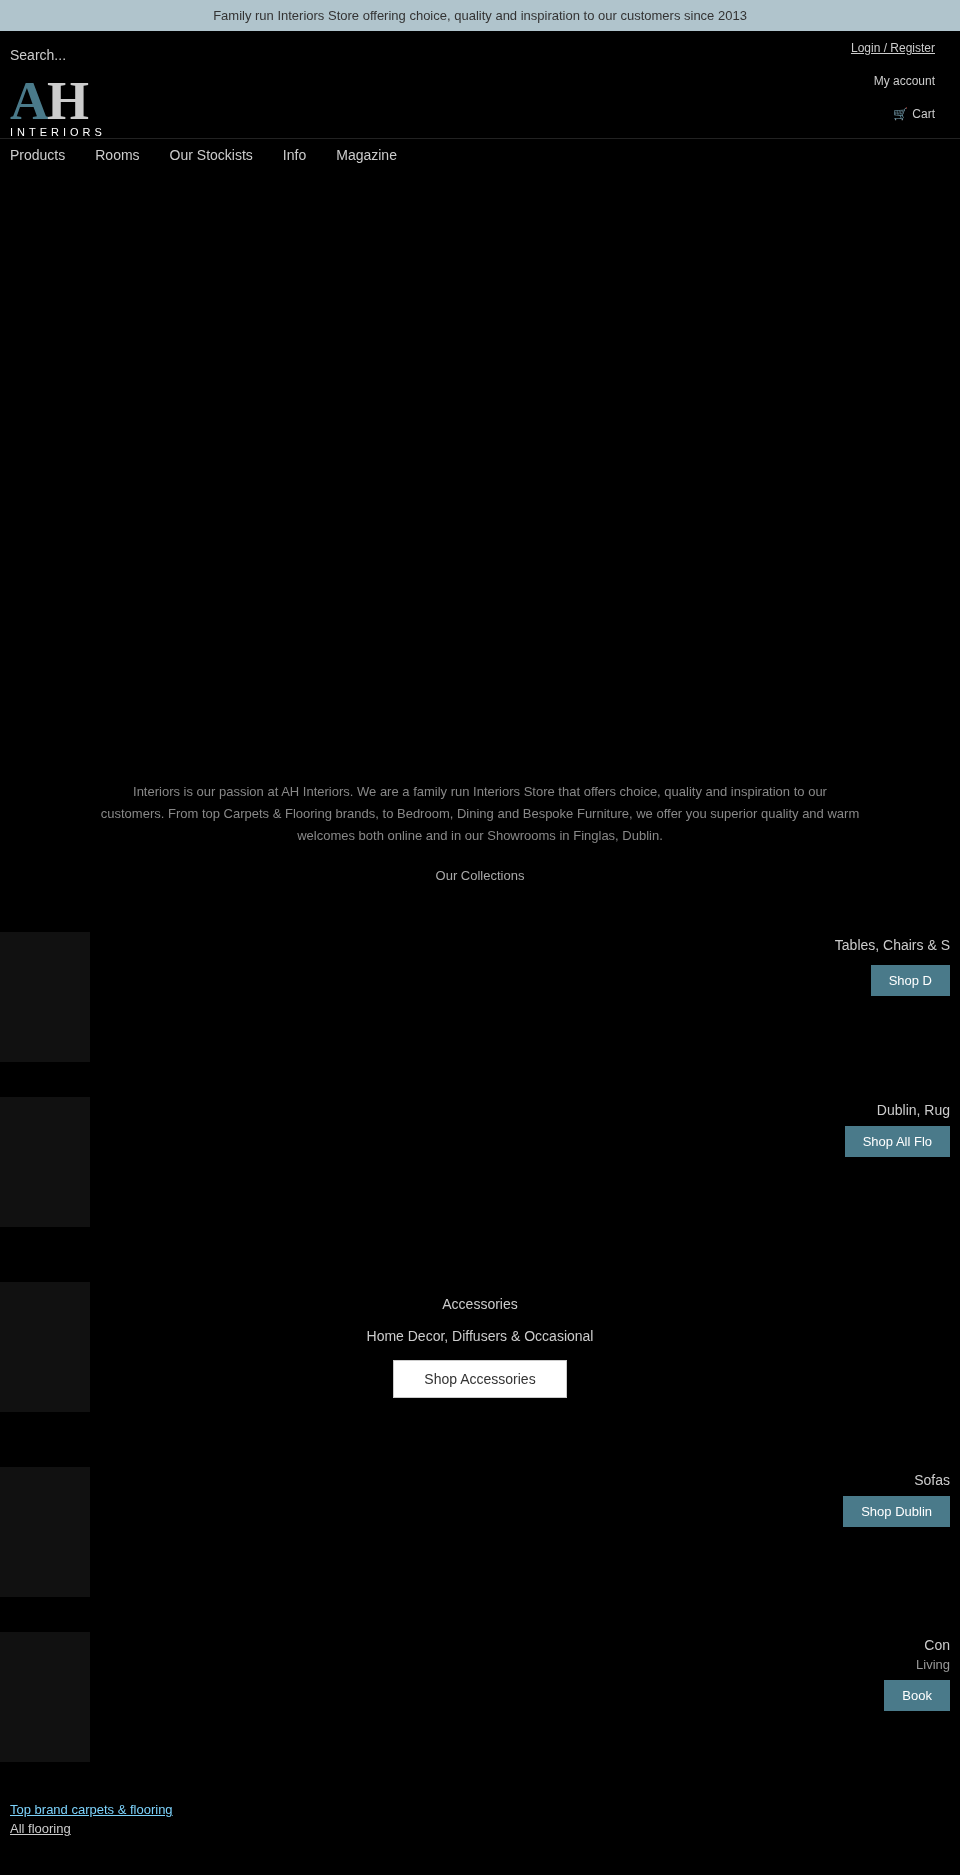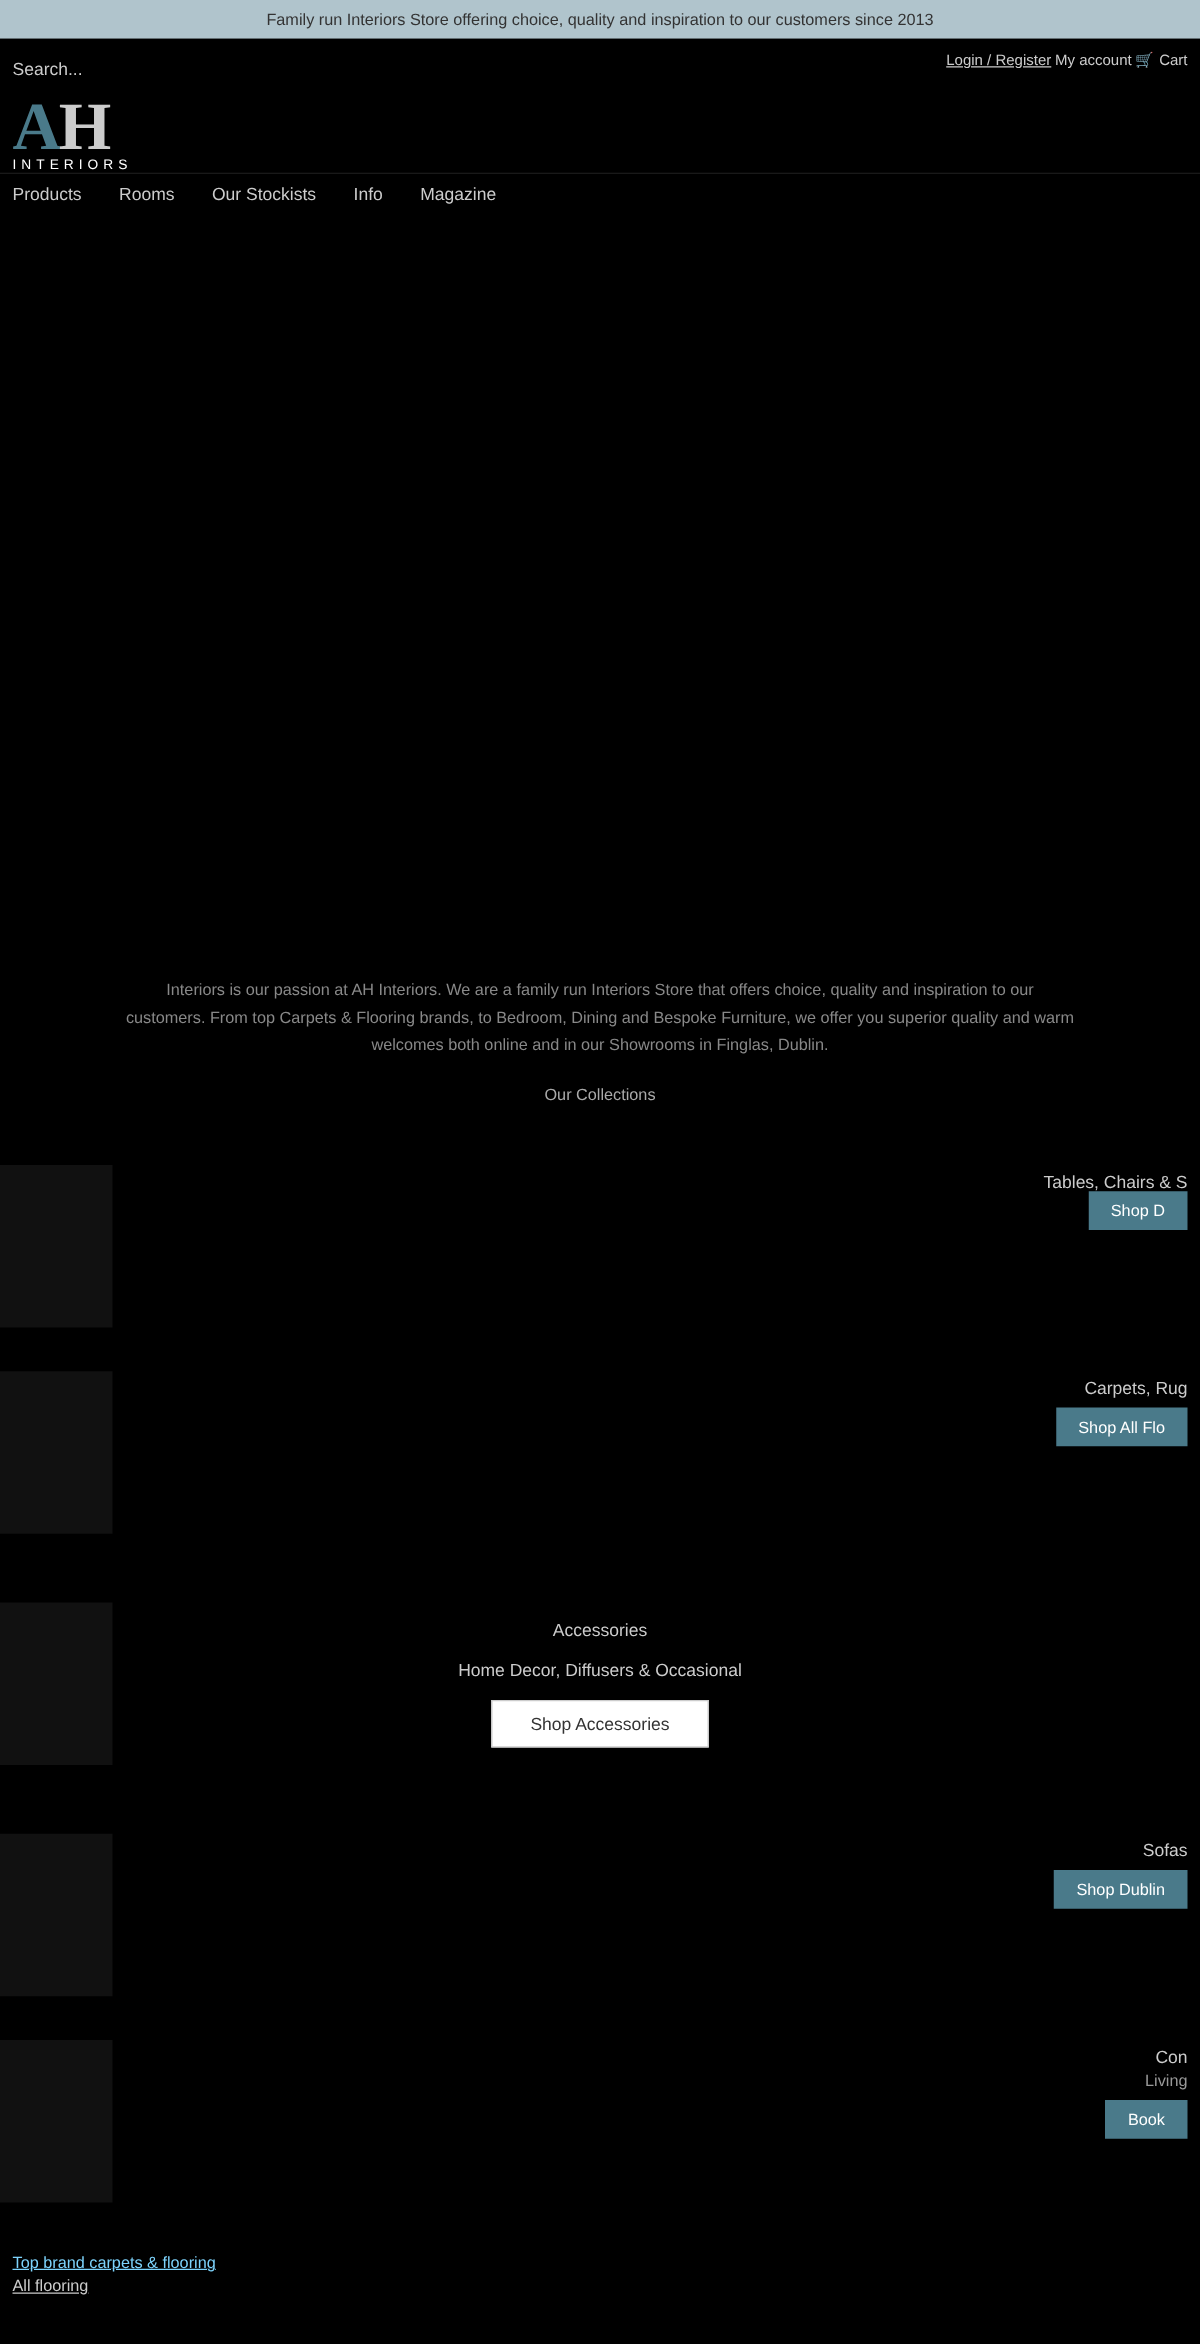--- a/index.html
+++ b/index.html
@@ -58,26 +58,27 @@
     #search-bar {
       padding: 4px 10px;
       font-size: 14px;
       color: #ccc;
       cursor: pointer;
     }
 
     #header-actions {
       position: absolute;
       top: 10px;
-      right: 10px;
-      display: flex;
+      right: 25px;
+      display: flex;
+      flex-direction: column;
       align-items: flex-end;
       font-size: 12px;
       color: #ccc;
-      gap: 3px;
+      gap: 19px;
     }
 
     #header-links {
       display: flex;
       gap: 8px;
       font-size: 12px;
     }
 
     #header-cart {
       display: flex;
@@ -207,29 +208,29 @@
 </div>
 
 <div id="about-section">
   <p style="font-size:13px; color:#888; line-height:1.7;">Interiors is our passion at AH Interiors. We are a family run Interiors Store that offers choice, quality and inspiration to our customers. From top Carpets &amp; Flooring brands, to Bedroom, Dining and Bespoke Furniture, we offer you superior quality and warm welcomes both online and in our Showrooms in Finglas, Dublin.</p>
   <p style="margin-top:18px; font-size:13px; color:#aaa; cursor:pointer;">Our Collections</p>
 </div>
 
 <div class="collection-block" style="height:160px; background:#000; position:relative; display:flex; align-items:center; margin-bottom:5px;">
   <div class="collection-image" style="width:90px; height:130px; background:#111; position:absolute; left:0; top:15px;"></div>
   <div class="collection-content" style="position:absolute; right:10px; top:20px; text-align:right;">
-    <div style="font-size:14px; color:#ccc; margin-bottom:0;">Tables, Chairs &amp; S</div>
+    <div style="font-size:14px; color:#ccc; margin-bottom:12px;">Tables, Chairs &amp; S</div>
     <button style="background:#4a7a8a; color:#fff; border:none; padding:8px 18px; font-size:13px; cursor:pointer;">Shop D</button>
   </div>
 </div>
 
 <div class="collection-block" style="height:160px; background:#000; position:relative; display:flex; align-items:center; margin-bottom:5px;">
   <div class="collection-image" style="width:90px; height:130px; background:#111; position:absolute; left:0; top:15px;"></div>
   <div class="collection-content" style="position:absolute; right:10px; top:20px; text-align:right;">
-    <div style="font-size:14px; color:#ccc; margin-bottom:8px;">Carpets, Rug</div>
+    <div style="font-size:14px; color:#ccc; margin-bottom:8px;">Dublin, Rug</div>
     <button style="background:#4a7a8a; color:#fff; border:none; padding:8px 18px; font-size:13px; cursor:pointer;">Shop All Flo</button>
   </div>
 </div>
 
 <div style="height:200px; background:#000; position:relative; display:flex; flex-direction:column; align-items:center; justify-content:center; margin-bottom:5px; text-align:center;">
   <div style="width:90px; height:130px; background:#111; position:absolute; left:0; top:35px;"></div>
   <div style="font-size:14px; color:#ccc; margin-bottom:16px;">Accessories</div>
   <div style="font-size:14px; color:#ccc; margin-bottom:16px;">Home Decor, Diffusers &amp; Occasional</div>
   <button style="background:#fff; color:#333; border:1px solid #ccc; padding:10px 30px; font-size:14px; cursor:pointer;">Shop Accessories</button>
 </div>

